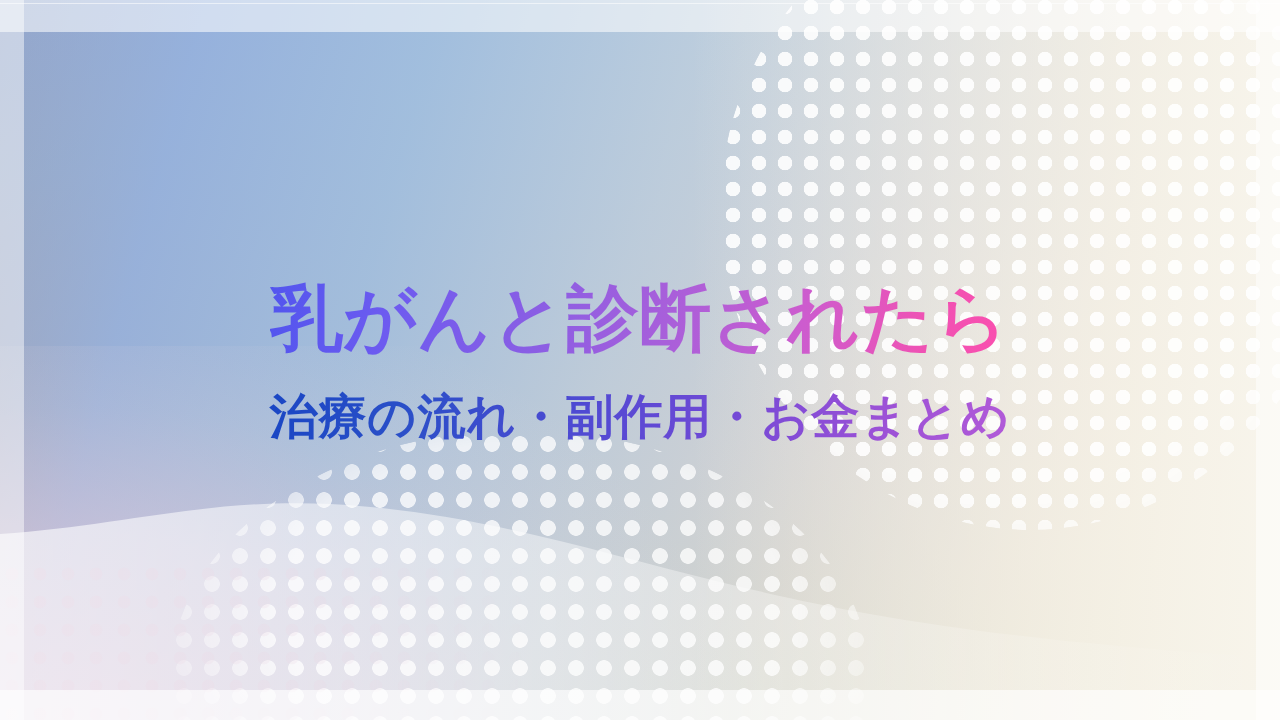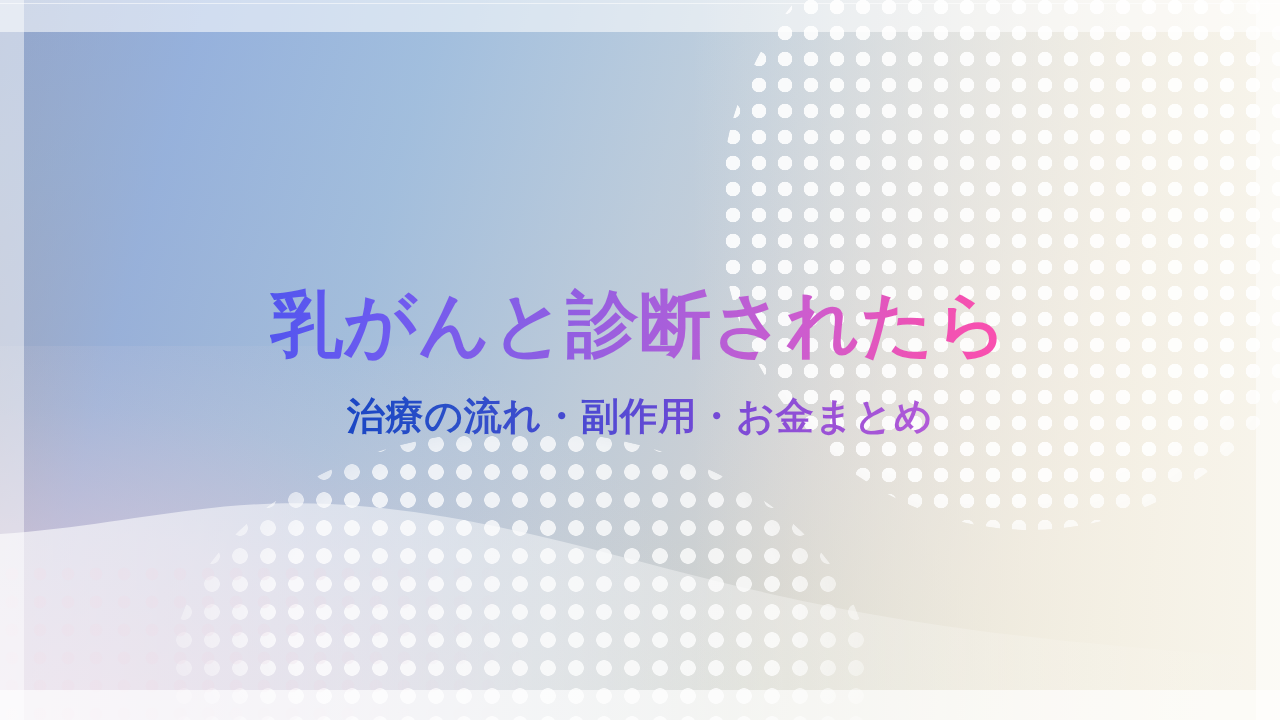--- a/index.html
+++ b/index.html
@@ -193,21 +193,21 @@
     background-image: linear-gradient(96deg,
       #7a5bf2 0%,
       #8e5fec 22%,
       #a260e2 48%,
       #b45dd6 72%,
       #c95cc8 100%);
   }
   .subtitle {
     margin: 22px 0 0 0;
     padding: 0;
-    font-size: 38px;
+    font-size: 48px;
     line-height: 1.3;
     font-weight: 700;
     letter-spacing: 0.02em;
     white-space: nowrap;
     background-image: linear-gradient(96deg,
       #1a46c4 0%,
       #2a4fc8 18%,
       #4b4ad2 40%,
       #7349d6 62%,
       #9b51d6 82%,

